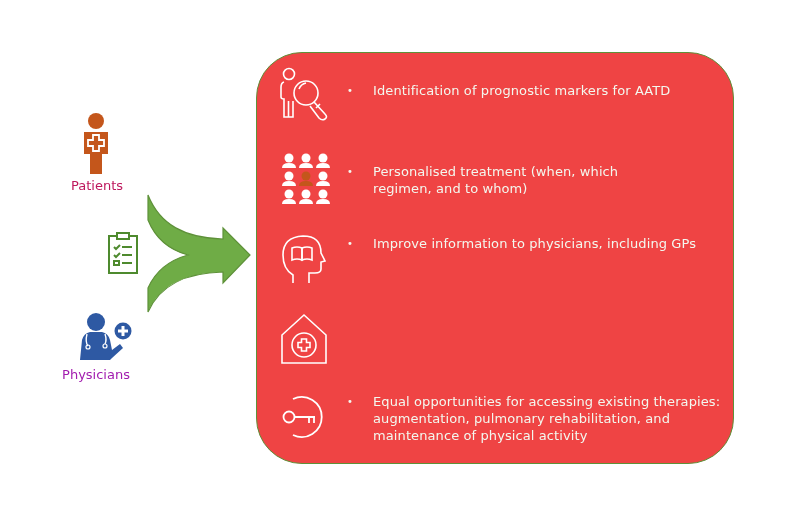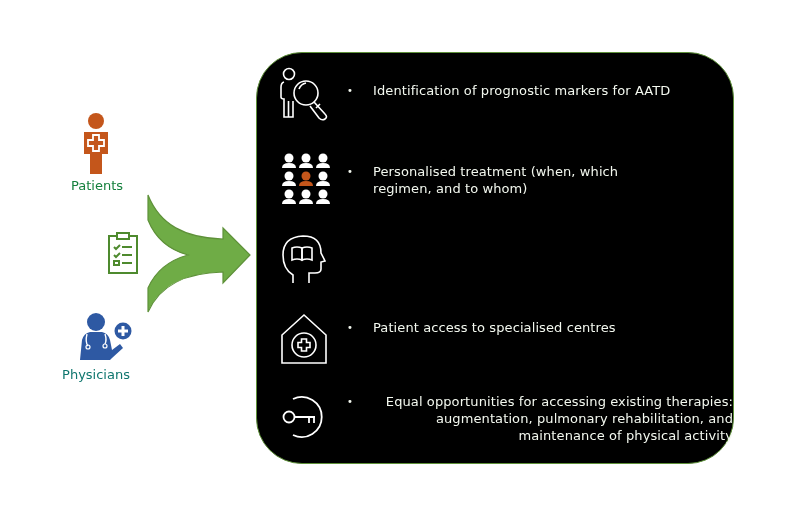--- a/index.html
+++ b/index.html
@@ -1,23 +1,23 @@
 <!DOCTYPE html>
 <html><head>
   <meta charset="utf-8">
   <style>
     html, body { margin: 0; padding: 0; background: #ffffff; }
     body { width: 800px; height: 522px; position: relative; overflow: hidden;
            font-family: "DejaVu Sans", sans-serif; }
     .abs { position: absolute; }
     .actor-label { position: absolute; font-size: 13px; text-align: center; width: 100px; }
-    #patients-label { color: #15803d; left: 47px; top: 178px; }
-    #physicians-label { color: #0f766e; left: 46px; top: 367px; }
+    #patients-label { color: #be185d; left: 47px; top: 178px; }
+    #physicians-label { color: #a21caf; left: 46px; top: 367px; }
     .panel { position: absolute; left: 256px; top: 52px; width: 478px; height: 412px;
-             background: #000000; border: 1px solid #5e9139; border-radius: 46px; box-sizing: border-box; }
+             background: #ef4444; border: 1px solid #5e9139; border-radius: 46px; box-sizing: border-box; }
     .row { position: absolute; left: 0; width: 100%; }
     .row .icon { position: absolute; left: 22px; width: 56px; height: 56px; }
     .bullets { position: absolute; left: 88px; right: 10px; margin: 0; padding: 0; list-style: none; }
     .bullets li { position: relative; padding-left: 28px; color: #f3f8ef; font-size: 13px;
                   line-height: 17px; margin-bottom: 5px; letter-spacing: 0.1px; }
     .bullets li::before { content: "\2022"; position: absolute; left: 2px; top: 0; color: #f3f8ef; font-size: 10px; }
     svg { display: block; }
   </style>
 </head>
 <body>
@@ -137,46 +137,46 @@
     <div class="icon" style="top:2px;">
       <svg width="56" height="60" viewBox="0 0 56 60">
         <g fill="none" stroke="#ffffff" stroke-width="1.6">
           <path d="M14 52 V44 Q4 38 4 24 Q4 6 24 5 Q42 5 42 22 L46 30 L42 31 V38 Q42 42 36 42 H30 V52"></path>
           <path d="M13 17 Q18 15 23 17 V29 Q18 27 13 29 Z"></path>
           <path d="M23 17 Q28 15 33 17 V29 Q28 27 23 29 Z"></path>
         </g>
       </svg>
     </div>
     <ul class="bullets" style="top:6px;">
+      <li>Improve information to physicians, including GPs</li>
     </ul>
   </div>
 
   <div class="row" style="top:256px;">
     <div class="icon" style="top:2px;">
       <svg width="56" height="56" viewBox="0 0 56 56">
         <g fill="none" stroke="#ffffff" stroke-width="1.6">
           <path d="M3 24 L25 4 L47 24 V52 H3 Z"></path>
           <circle cx="25" cy="34" r="12"></circle>
           <path d="M22.5 28 H27.5 V31.5 H31 V36.5 H27.5 V40 H22.5 V36.5 H19 V31.5 H22.5 Z"></path>
         </g>
       </svg>
     </div>
     <ul class="bullets" style="top:10px;">
-      <li>Patient access to specialised centres</li>
     </ul>
   </div>
 
   <div class="row" style="top:336px;">
     <div class="icon" style="top:0;">
       <svg width="56" height="56" viewBox="0 0 56 56">
         <g fill="none" stroke="#ffffff" stroke-width="1.8">
           <path d="M14 10 A20 20 0 1 1 14 46"></path>
           <circle cx="10" cy="28" r="5.5"></circle>
           <path d="M15.5 28 H36 M30 28 V34 M35 28 V34"></path>
         </g>
       </svg>
     </div>
-    <ul class="bullets" style="top:4px;text-align:right;">
+    <ul class="bullets" style="top:4px;">
       <li style="width:360px;">Equal opportunities for accessing existing therapies: augmentation, pulmonary rehabilitation, and maintenance of physical activity</li>
     </ul>
   </div>
 
 </div>
 
 </body></html>

